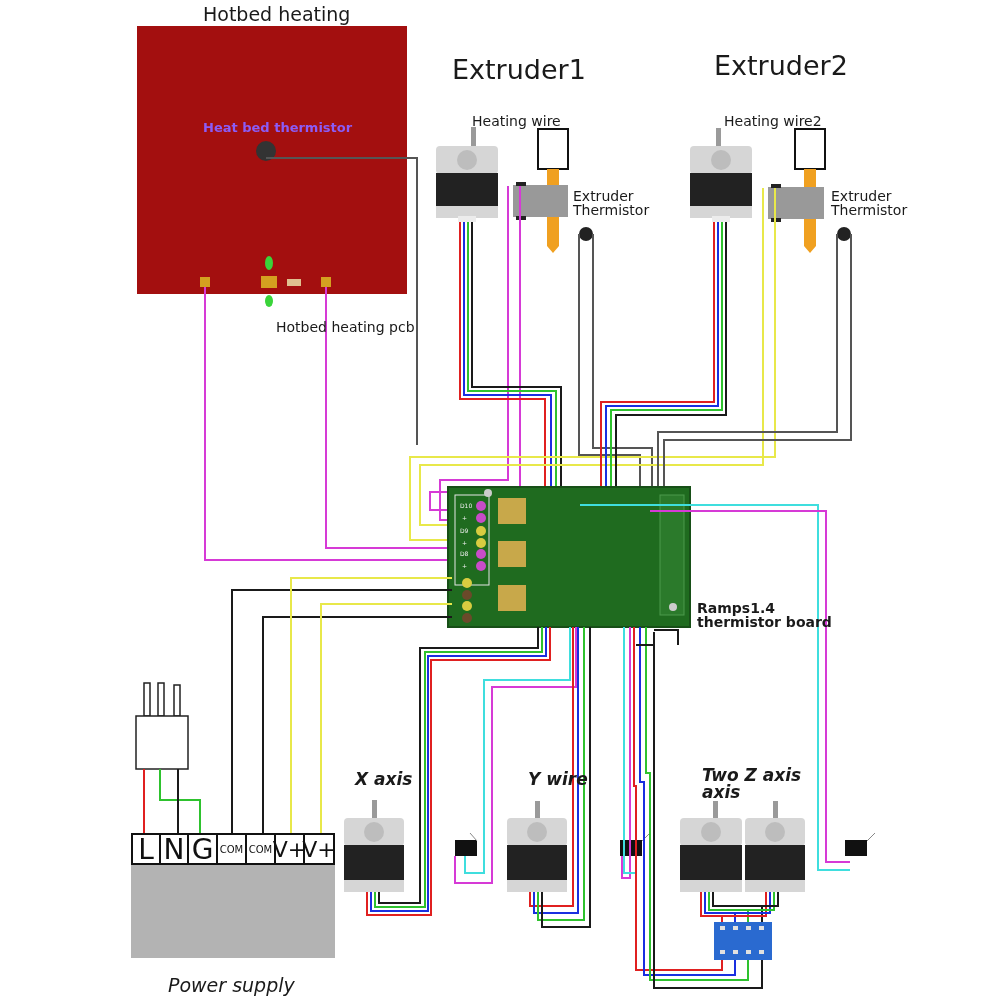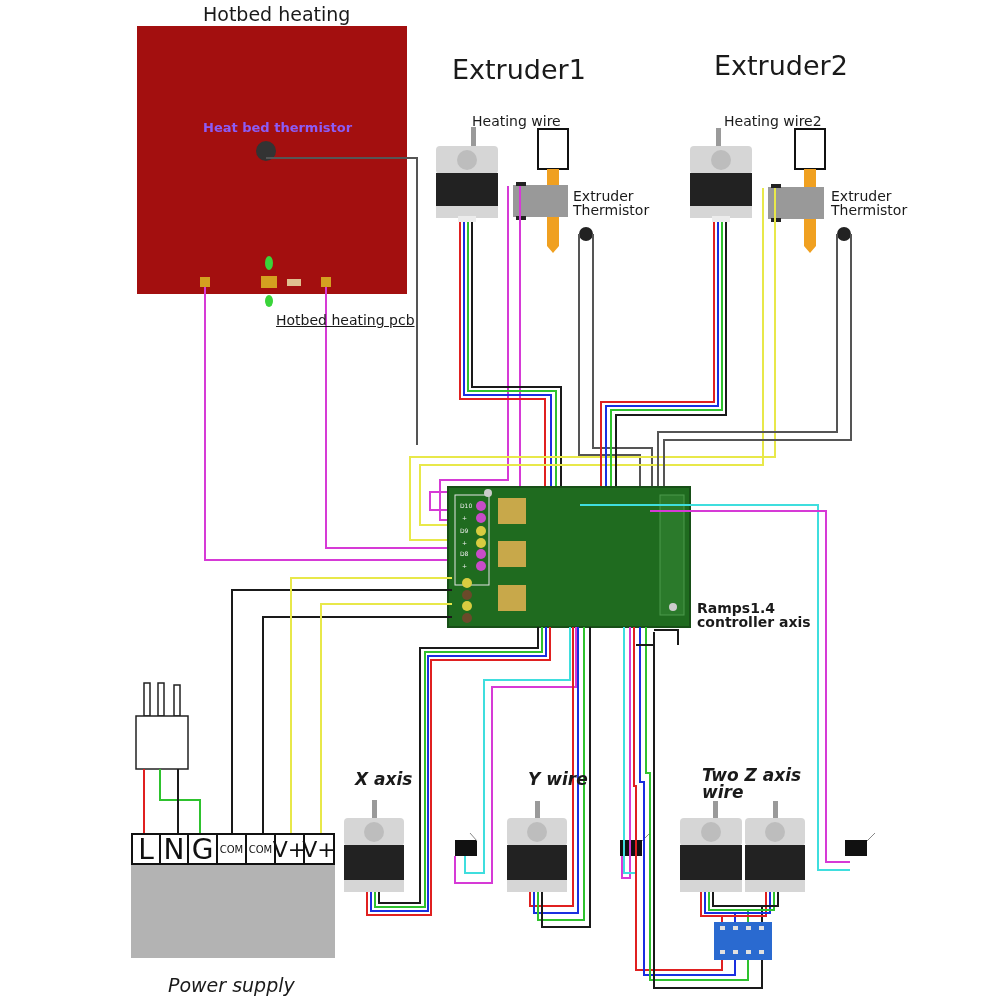--- a/index.html
+++ b/index.html
@@ -211,35 +211,35 @@
   <path d="M762 960 V988 H654 V645 H636" fill="none" stroke="#1a1a1a" stroke-width="2"></path>
   <path d="M654 645 V632" fill="none" stroke="#1a1a1a" stroke-width="2"></path>
   <path d="M654 630 H678 V645" fill="none" stroke="#1a1a1a" stroke-width="2"></path>
 
   <rect x="845" y="840" width="22" height="16" fill="#111"></rect>
   <path d="M867 841 L875 833" stroke="#888" stroke-width="1"></path>
 </svg>
 
 <div class="lbl lbl-title" style="left:203px; top:3px;">Hotbed heating</div>
 <div class="lbl lbl-thermo" style="left:203px; top:120px;">Heat bed thermistor</div>
-<div class="lbl lbl-mid" style="left:276px; top:313px;text-decoration:underline;">Hotbed heating pcb</div>
+<div class="lbl lbl-mid" style="left:276px; top:320px;">Hotbed heating pcb</div>
 
 <div class="lbl lbl-big" style="left:452px; top:54px;">Extruder1</div>
 <div class="lbl lbl-mid" style="left:472px; top:114px;">Heating wire</div>
 <div class="lbl lbl-mid" style="left:573px; top:189px;"><span>Extruder</span><br><span>Thermistor</span></div>
 
 <div class="lbl lbl-big" style="left:714px; top:50px;">Extruder2</div>
 <div class="lbl lbl-mid" style="left:724px; top:114px;">Heating wire2</div>
 <div class="lbl lbl-mid" style="left:831px; top:189px;"><span>Extruder</span><br><span>Thermistor</span></div>
 
-<div class="lbl lbl-mid" style="left:697px; top:601px;font-weight:bold;"><span>Ramps1.4</span><br><span>controller axis</span></div>
+<div class="lbl lbl-mid" style="left:697px; top:601px;font-weight:bold;"><span>Ramps1.4</span><br><span>thermistor board</span></div>
 
 <div class="lbl lbl-axis" style="left:355px; top:771px;">X axis</div>
 <div class="lbl lbl-axis" style="left:528px; top:771px;">Y wire</div>
-<div class="lbl lbl-axis" style="left:702px; top:767px;"><span>Two Z axis</span><br><span>wire</span></div>
+<div class="lbl lbl-axis" style="left:702px; top:767px;"><span>Two Z axis</span><br><span>axis</span></div>
 
 <div class="term big" style="left:131px; width:30px;">L</div>
 <div class="term big" style="left:159px; width:30px;">N</div>
 <div class="term big" style="left:187px; width:31px;">G</div>
 <div class="term small" style="left:216px; width:31px;">COM</div>
 <div class="term small" style="left:245px; width:31px;">COM</div>
 <div class="term big" style="left:274px; width:31px; font-size:22px;">V+</div>
 <div class="term big" style="left:303px; width:32px; font-size:22px;">V+</div>
 <div class="lbl lbl-title" style="left:168px; top:974px;font-style:italic;">Power supply</div>
 

